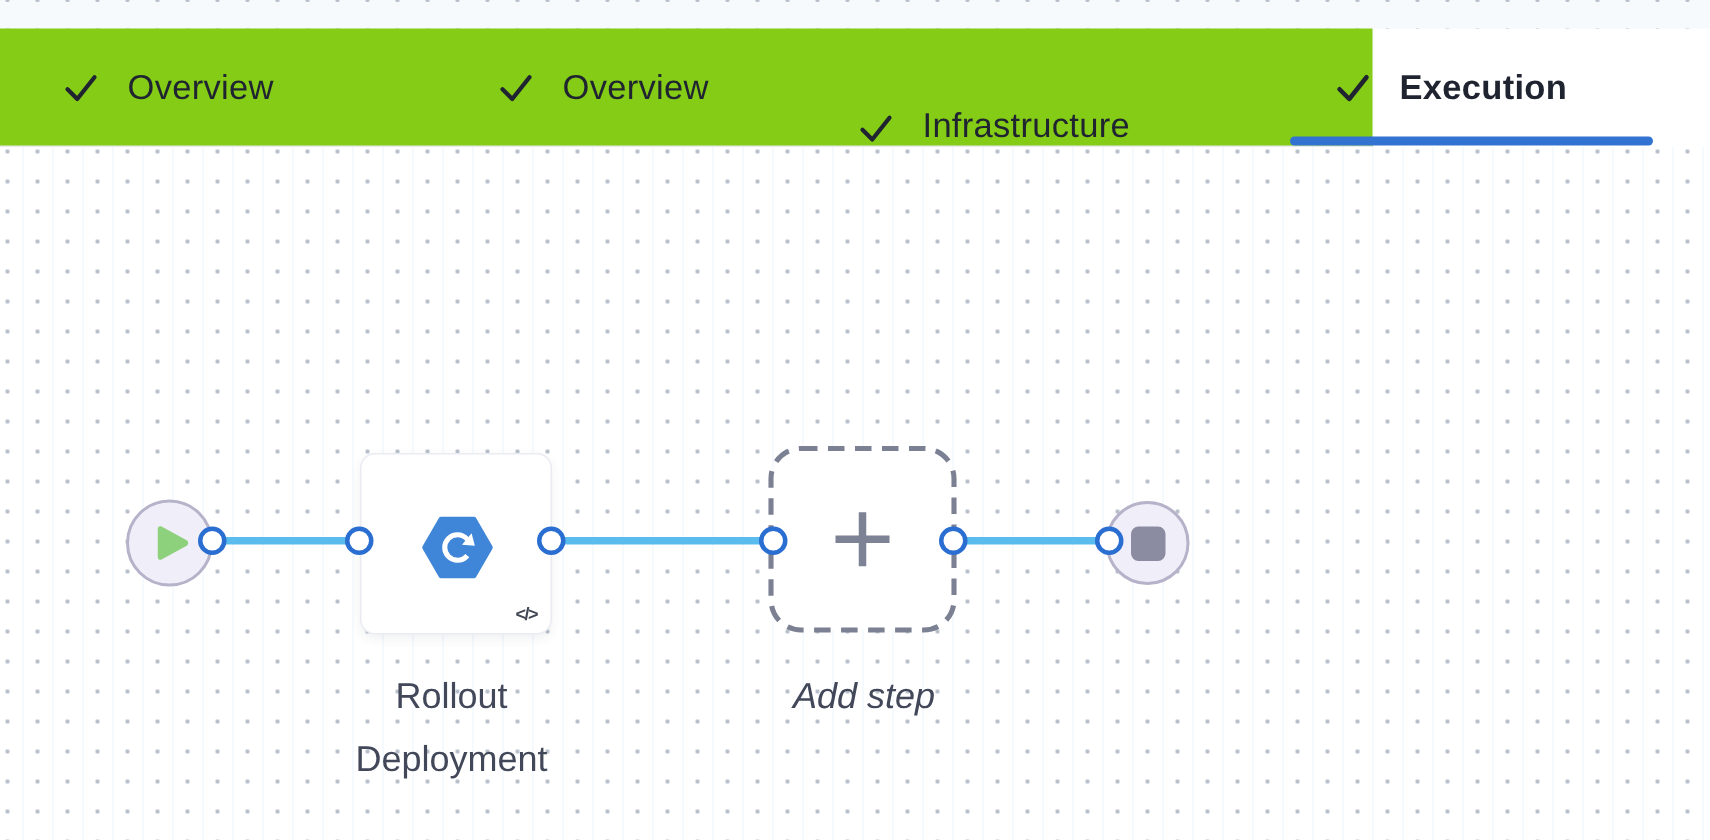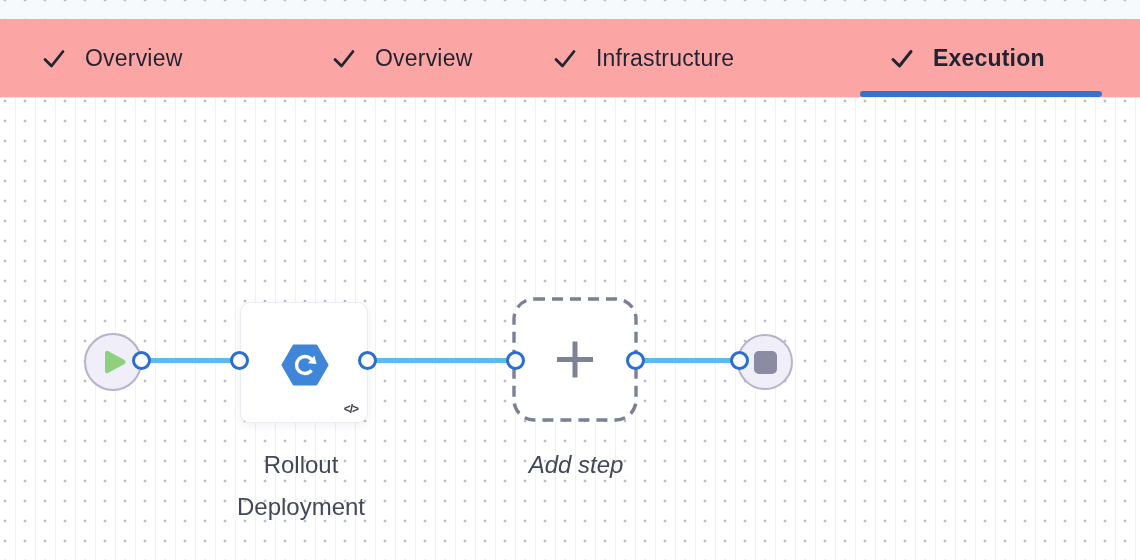--- a/index.html
+++ b/index.html
@@ -11,22 +11,22 @@
   
   .top-strip {
     position:absolute; left:0; top:0; width:1140px; height:19px;
     background-color:#f6fafc;
     background-image: radial-gradient(circle, #b6bec9 1.2px, transparent 1.7px);
     background-size: 20px 20px;
     background-position: 15px 10px;
   }
   
   .tabbar {
-    position:absolute; left:0; top:19px; width:1140px; height:79px;
-    background:#fca5a5; border-bottom:1px solid #e7e9ed;
+    position:absolute; left:0; top:19px; width:915px; height:79px;
+    background:#84cc16; border-bottom:1px solid #e7e9ed;
     box-shadow: 0 1px 2px rgba(20,30,50,0.05);
   }
   .tab {
     position:absolute; top:0; height:78px; display:flex; align-items:center;
     gap:19px; cursor:pointer;
   }
   .tab .check { width:24px; height:24px; flex:0 0 auto; }
   .tab .tab-label { font-size:23px; color:#1f2430; letter-spacing:0.2px; }
   .tab.active .tab-label { font-weight:700; }
   .tab-underline {
@@ -103,21 +103,21 @@
       <span class="tab-label">Overview</span>
     </div>
 
     <div class="tab" style="left:332px;">
       <svg class="check" viewBox="0 0 24 24">
         <polyline points="3,13.5 9.5,20 21,5.5" fill="none" stroke="#1f2430" stroke-width="2.8" stroke-linecap="round" stroke-linejoin="round"></polyline>
       </svg>
       <span class="tab-label">Overview</span>
     </div>
 
-    <div class="tab" style="left:553px;">
+    <div class="tab" style="left:572px;align-items:flex-end;">
       <svg class="check" viewBox="0 0 24 24">
         <polyline points="3,13.5 9.5,20 21,5.5" fill="none" stroke="#1f2430" stroke-width="2.8" stroke-linecap="round" stroke-linejoin="round"></polyline>
       </svg>
       <span class="tab-label">Infrastructure</span>
     </div>
 
     <div class="tab active" style="left:890px;justify-content:center;">
       <svg class="check" viewBox="0 0 24 24">
         <polyline points="3,13.5 9.5,20 21,5.5" fill="none" stroke="#1f2430" stroke-width="3" stroke-linecap="round" stroke-linejoin="round"></polyline>
       </svg>

